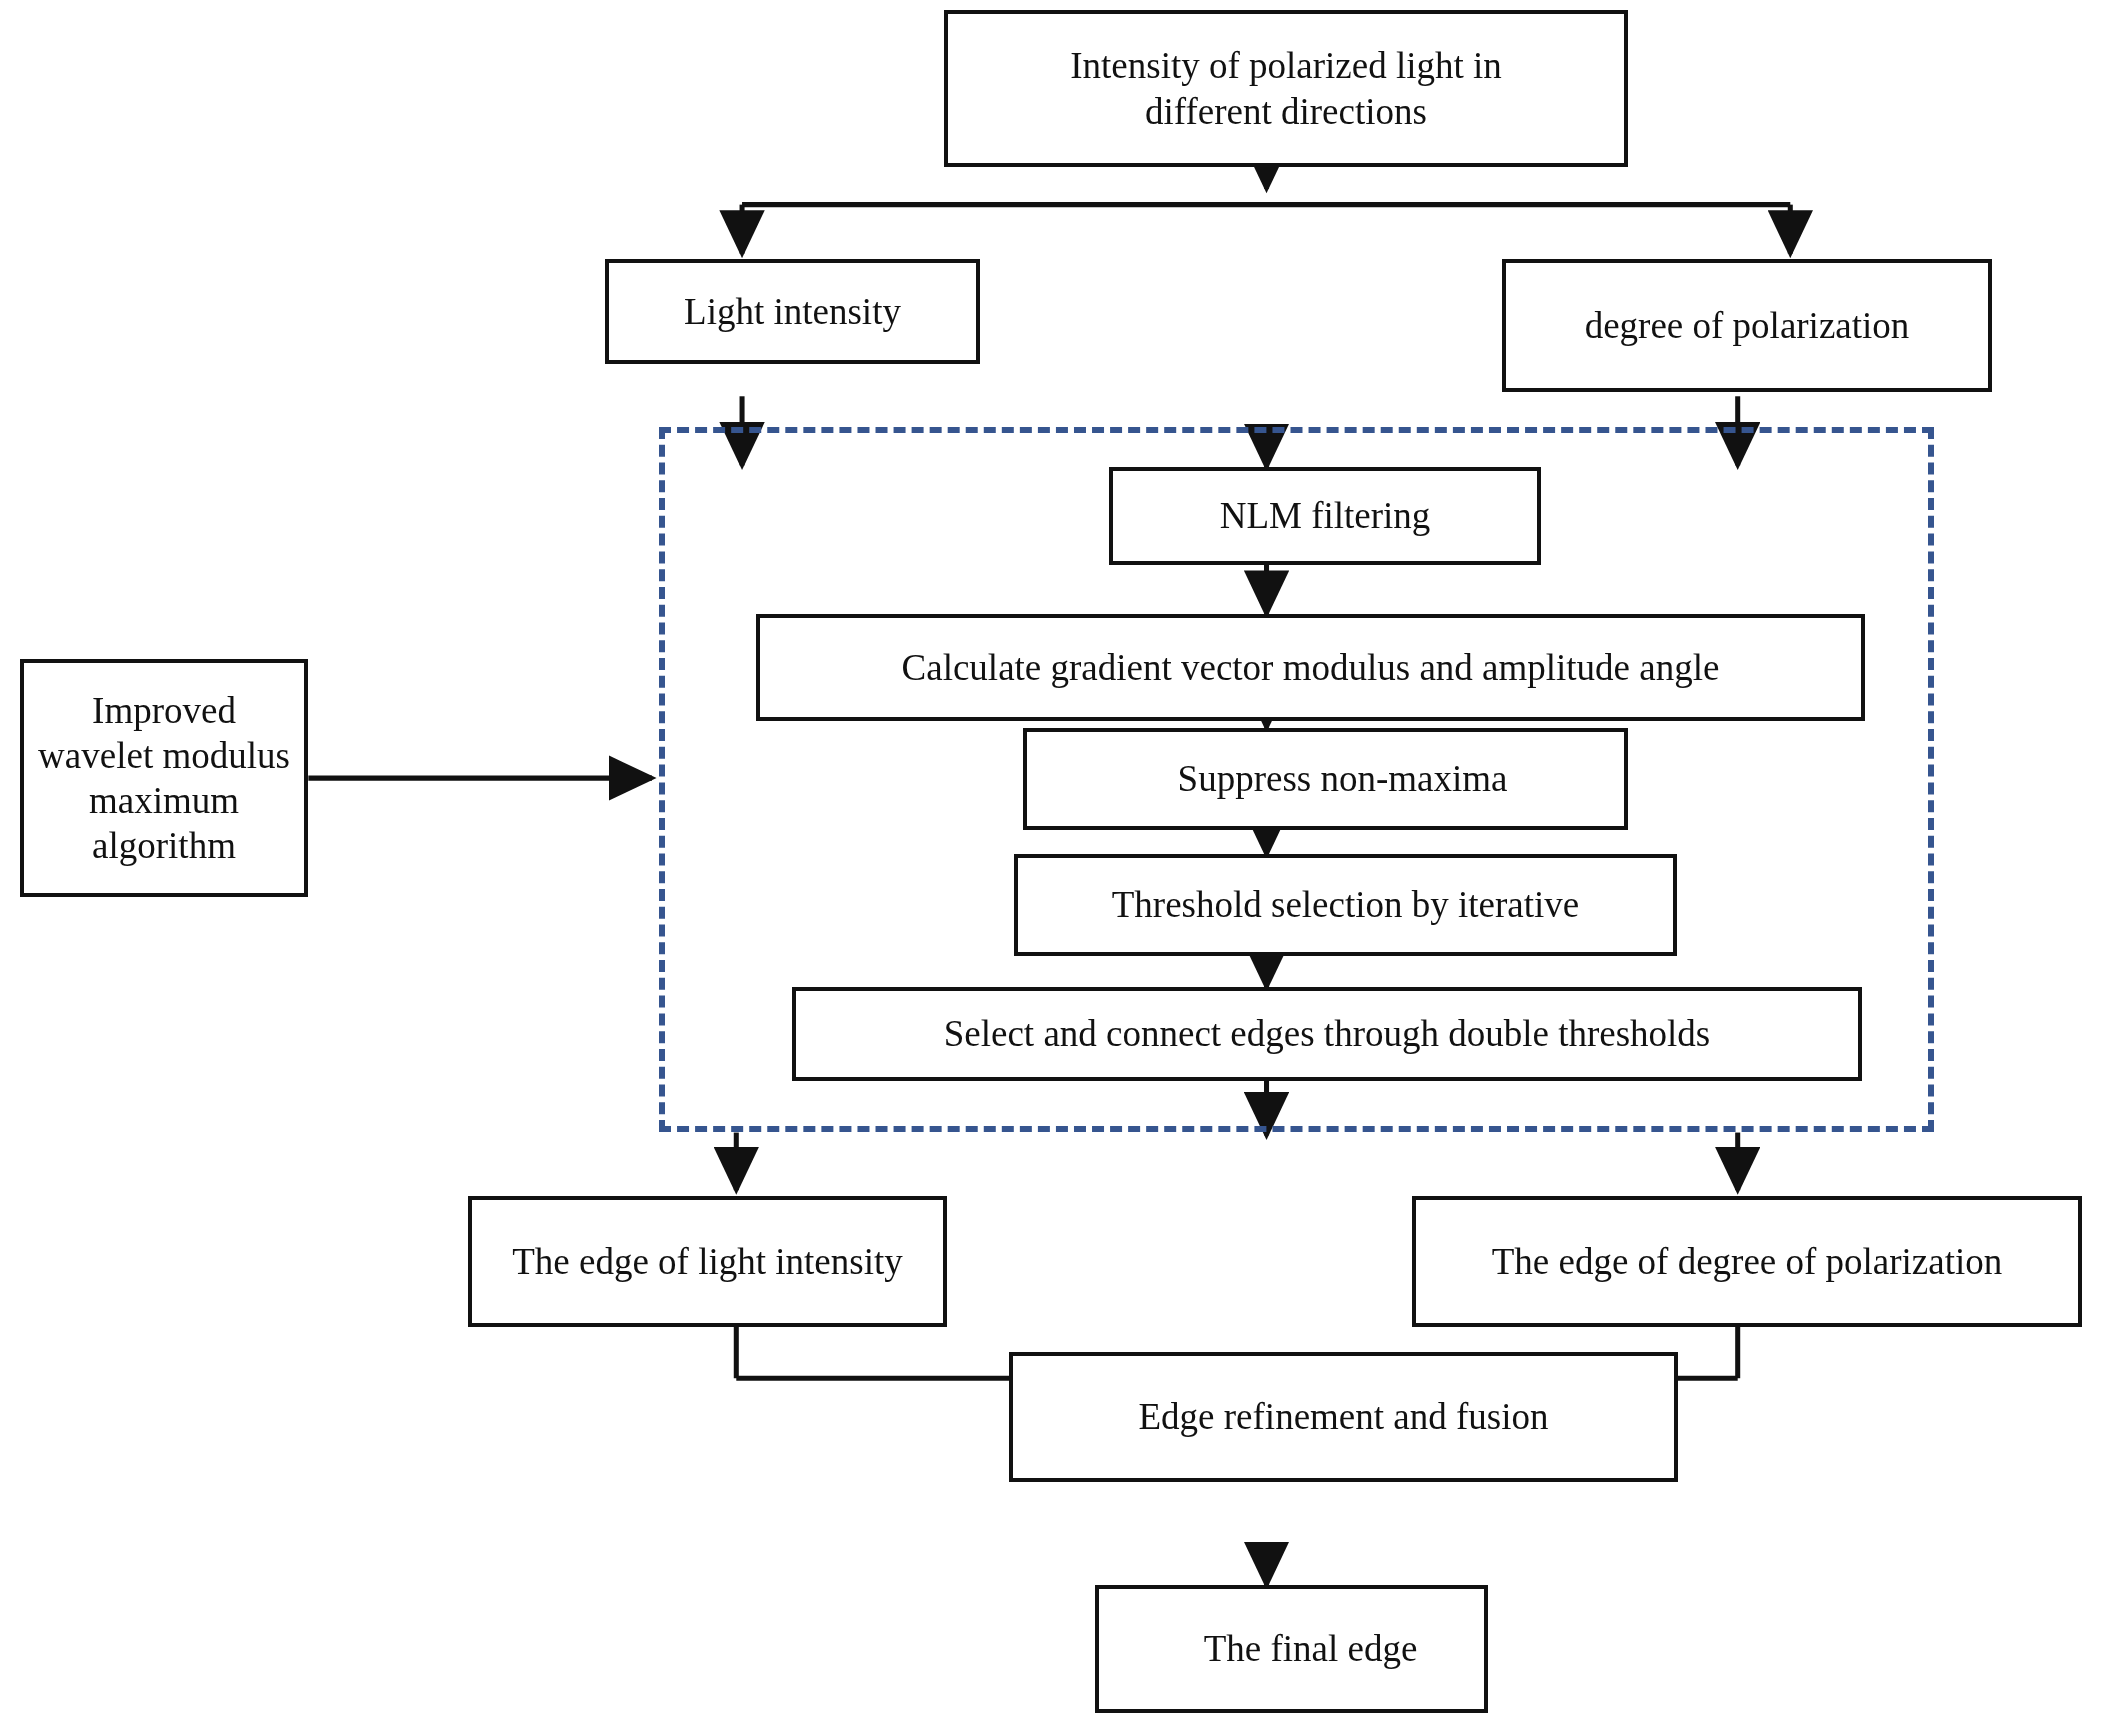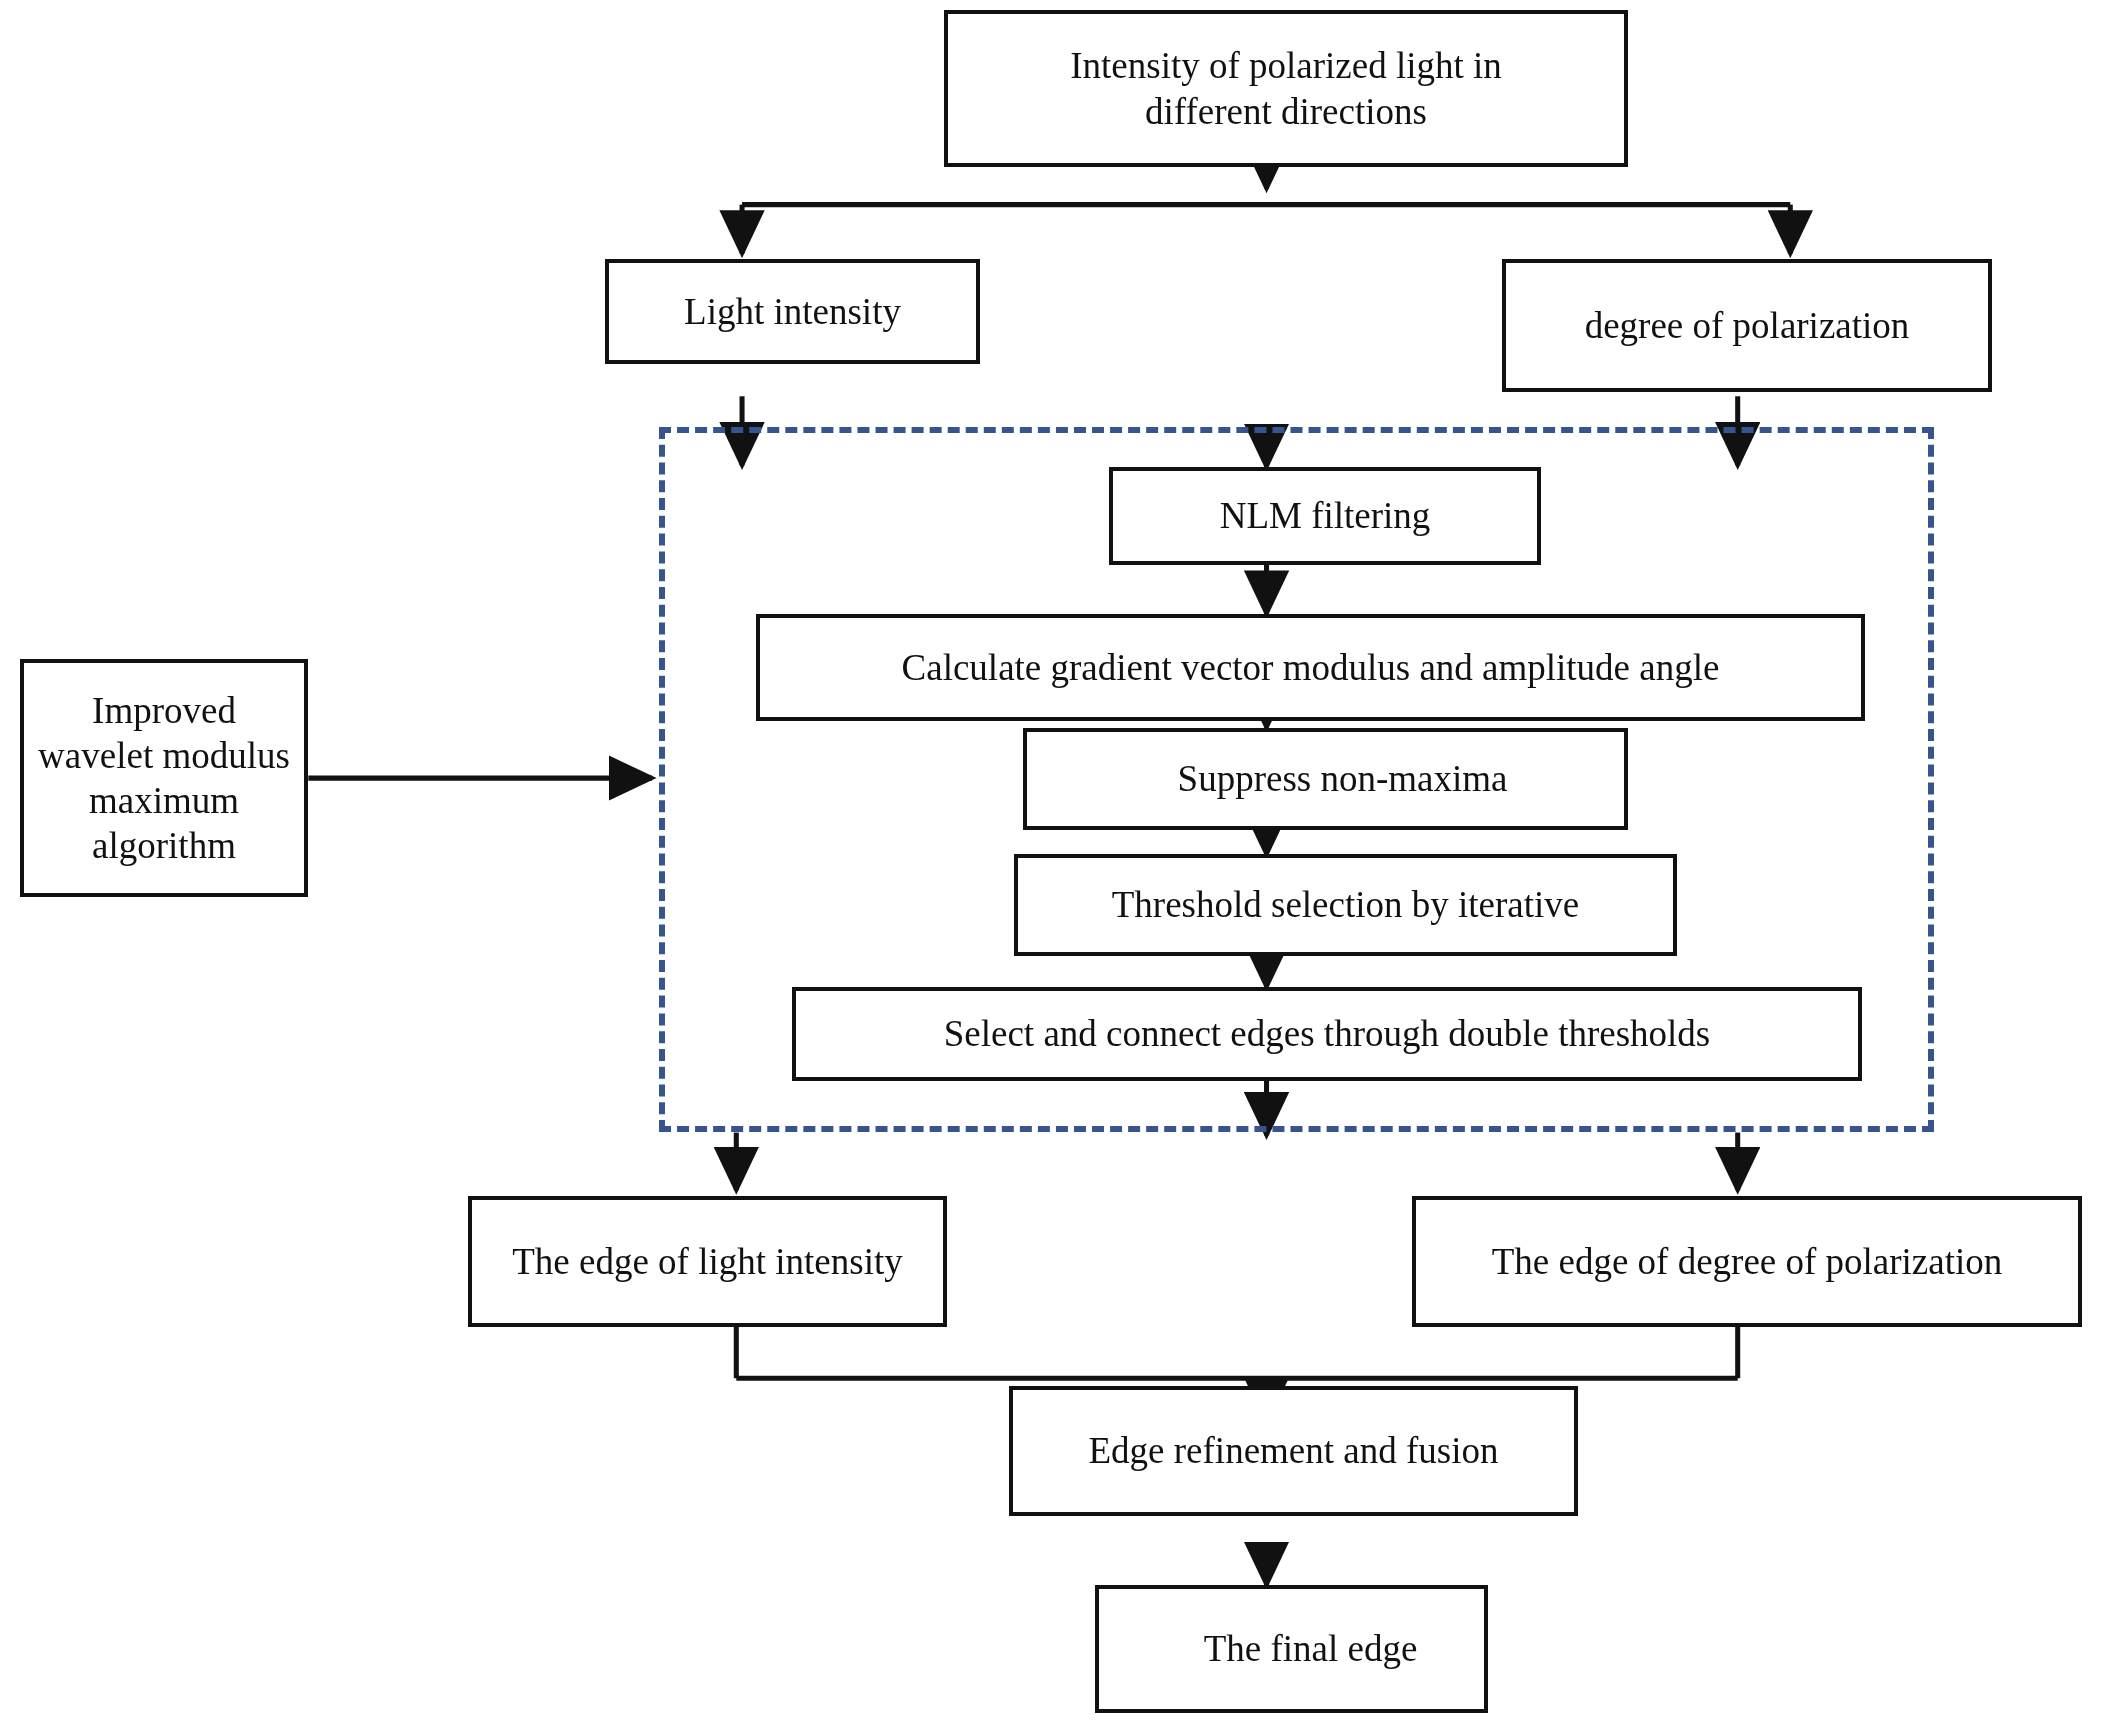--- a/index.html
+++ b/index.html
@@ -138,21 +138,21 @@
   </div>
 
   <div class="node-box" style="left:468px; top:1196px; width:479px; height:131px;">
     <span class="node-label">The edge of light intensity</span>
   </div>
 
   <div class="node-box" style="left:1412px; top:1196px; width:670px; height:131px;">
     <span class="node-label">The edge of degree of polarization</span>
   </div>
 
-  <div class="node-box" style="left:1009px; top:1386px; width:569px; height:130px;">
+  <div class="node-box" style="left:1009px; top:1352px; width:669px; height:130px;">
     <span class="node-label">Edge refinement and fusion</span>
   </div>
 
   <div class="node-box" style="left:1095px; top:1585px; width:393px; height:128px;padding-left:48px;">
     <span class="node-label">The final edge</span>
   </div>
 
 </div>
 
 

